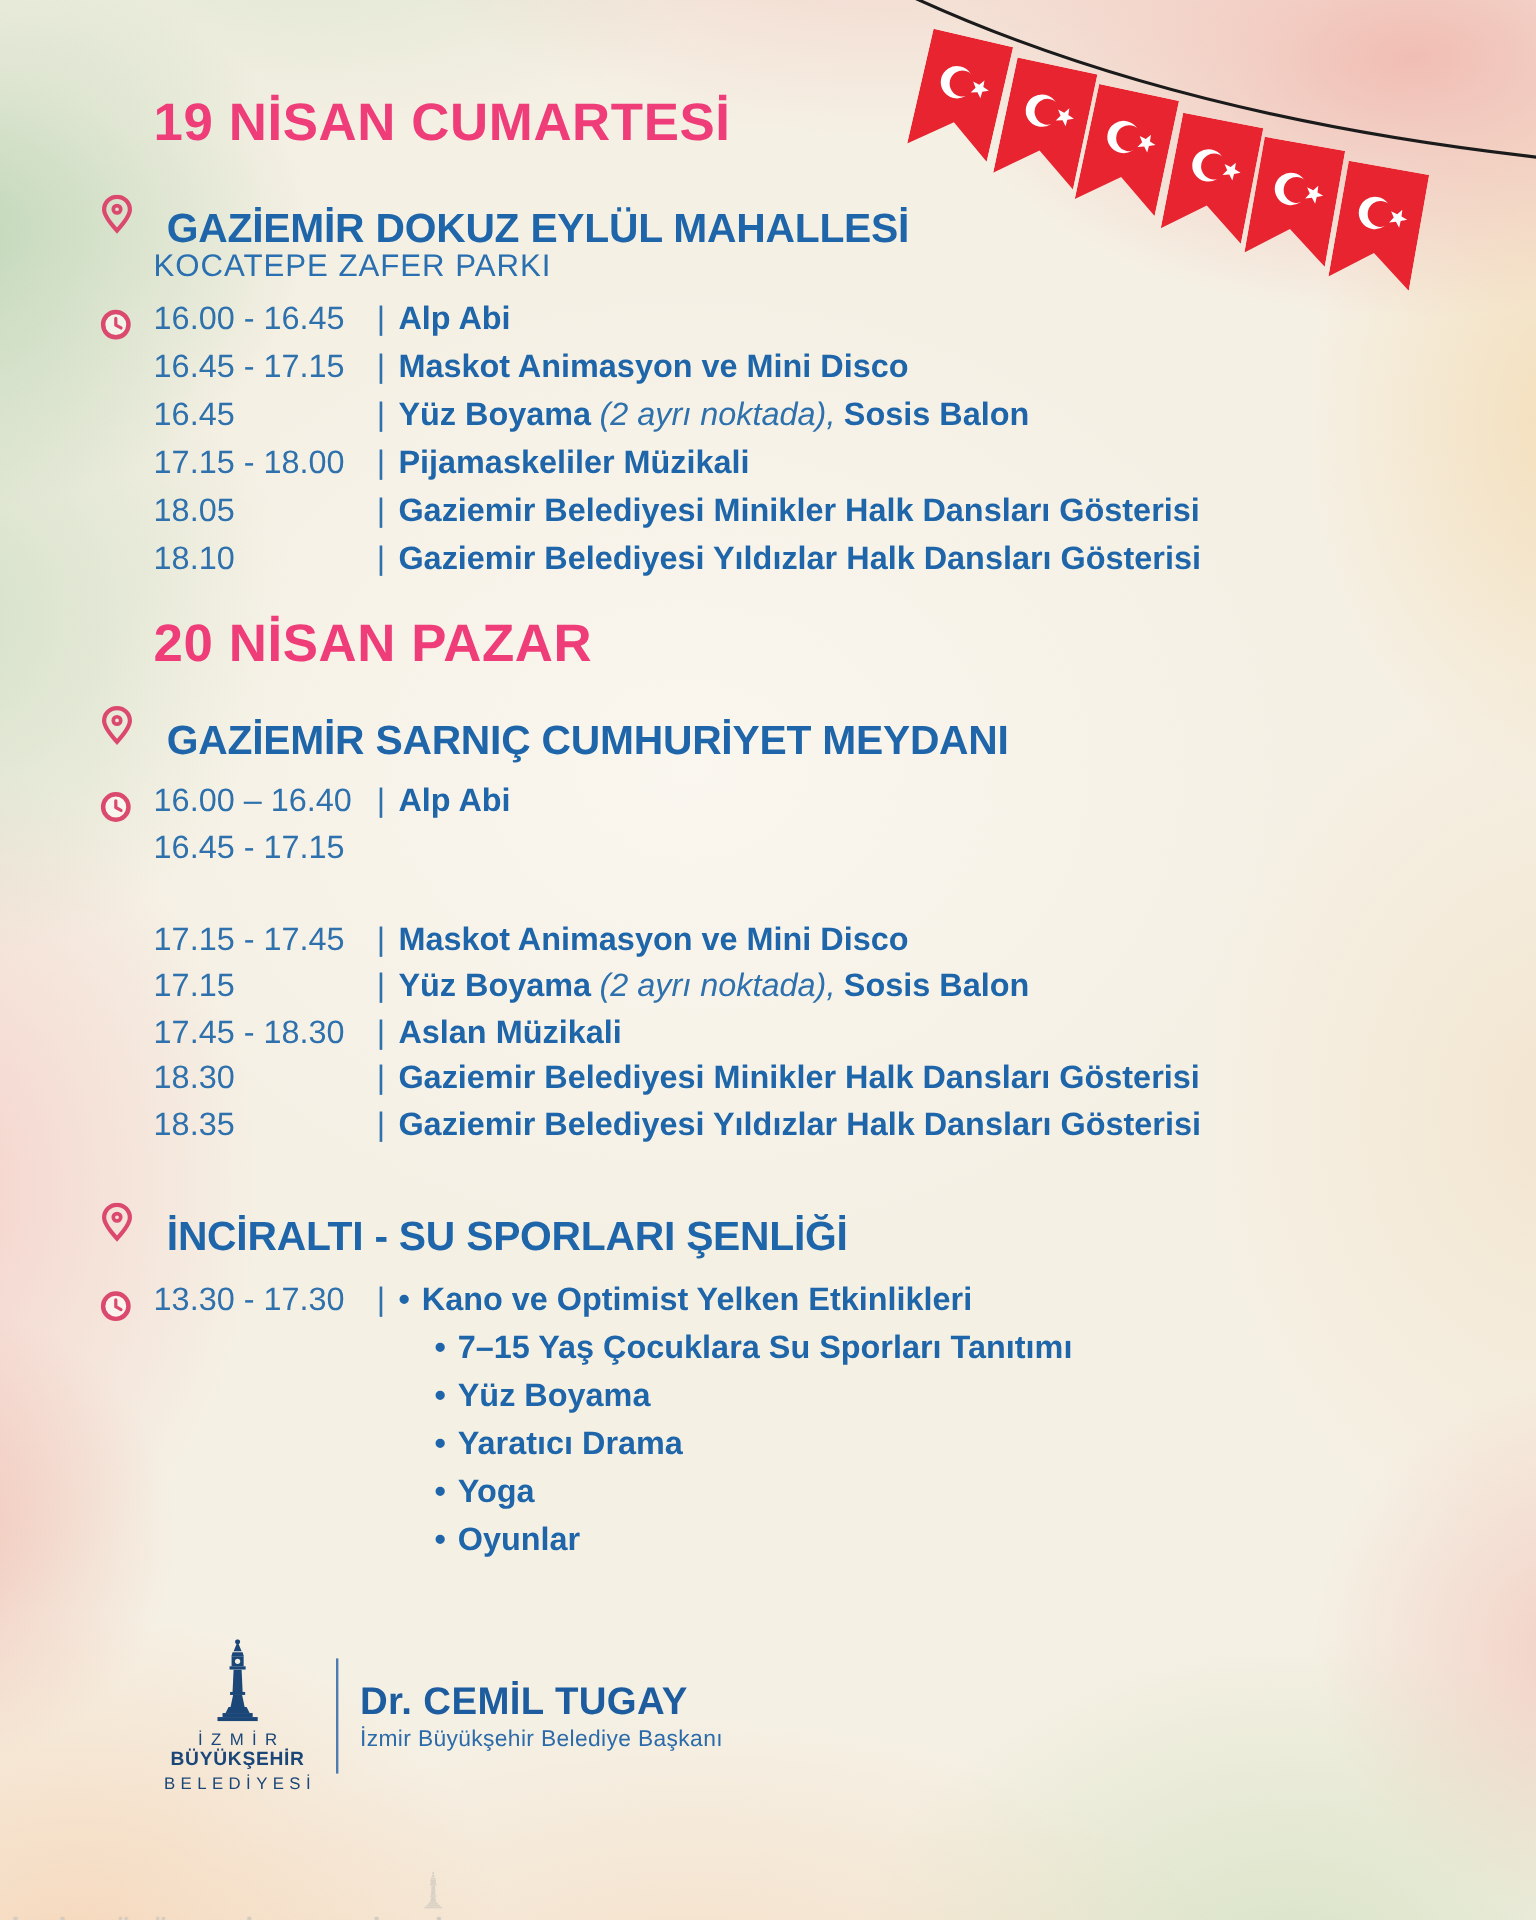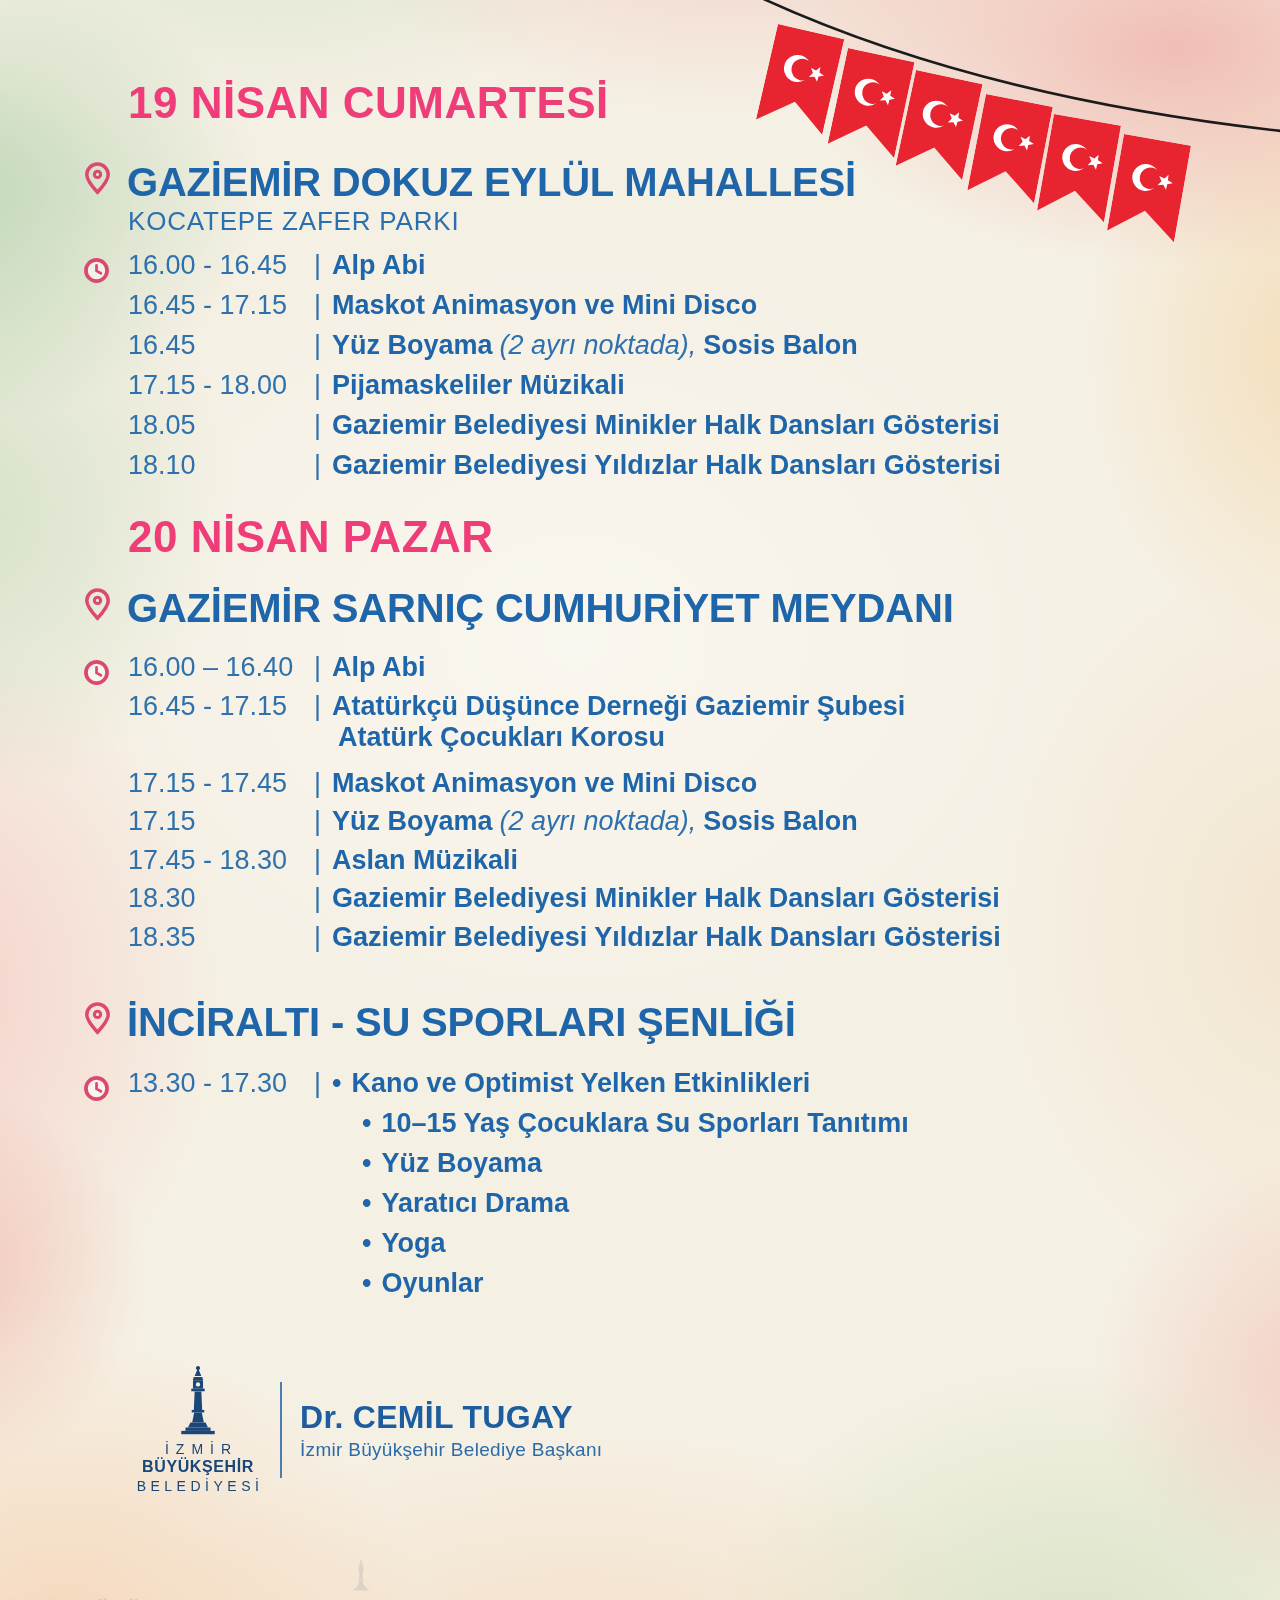--- a/index.html
+++ b/index.html
@@ -18,21 +18,21 @@
       radial-gradient(ellipse 300px 280px at -5% 80%, rgba(238,160,146,0.52), rgba(238,160,146,0) 70%),
       radial-gradient(ellipse 500px 400px at 5% 102%, rgba(246,198,158,0.58), rgba(246,198,158,0) 72%),
       radial-gradient(ellipse 640px 320px at 45% 104%, rgba(244,206,170,0.48), rgba(244,206,170,0) 72%),
       radial-gradient(ellipse 520px 420px at 84% 104%, rgba(192,218,174,0.58), rgba(192,218,174,0) 72%),
       radial-gradient(ellipse 320px 320px at 103% 86%, rgba(240,176,166,0.5), rgba(240,176,166,0) 70%),
       radial-gradient(ellipse 420px 520px at 102% 58%, rgba(240,219,188,0.5), rgba(240,219,188,0) 72%),
       #f5f0e4;}
   .abs{position:absolute;}
   .day-title{left:128px;color:#EE3D78;font-size:44px;font-weight:bold;letter-spacing:0.5px;white-space:nowrap;}
   .loc-head{left:84px;display:flex;align-items:flex-start;gap:16px;}
-  .loc-head h2{margin:0;color:#1E66A9;font-size:40px;font-weight:bold;letter-spacing:-0.2px;white-space:nowrap;}
+  .loc-head h2{margin:12px;color:#1E66A9;font-size:34px;font-weight:bold;letter-spacing:-0.2px;white-space:nowrap;}
   .pin{width:27px;height:33px;margin-top:2px;}
   .venue{left:128px;color:#2A70B0;font-size:26px;letter-spacing:0.8px;white-space:nowrap;}
   .events{left:128px;}
   .clock{position:absolute;left:-46px;top:6px;width:29px;height:29px;}
   .row{display:flex;align-items:flex-start;}
   .events .row{height:40px;}
   .events.tight .row{height:38.5px;}
   .events.su .row{height:40px;}
   .time{flex:none;width:186px;color:#2E71AD;font-size:27px;white-space:nowrap;}
   .content{color:#1E66A9;font-size:27px;font-weight:bold;white-space:nowrap;}
@@ -159,24 +159,20 @@
     <svg class="clock" viewBox="0 0 28 28">
       <circle cx="14" cy="14" r="10.2" fill="rgba(255,252,250,0.6)" stroke="#DB4A6E" stroke-width="3.6"></circle>
       <path d="M14 14.4V9.0M14 14.4l4.2 2.3" fill="none" stroke="#DB4A6E" stroke-width="2.6" stroke-linecap="round"></path>
     </svg>
     <div class="row">
       <span class="time">16.00 – 16.40</span>
       <span class="content"><span class="pipe">|</span><b>Alp Abi</b></span>
     </div>
     <div class="row" style="height:77px;">
       <span class="time">16.45 - 17.15</span>
-      <span class="content">
-        <div><span class="pipe">|</span><b>Atatürkçü Düşünce Derneği Gaziemir Şubesi</b></div>
-        <div class="line2"><b>Atatürk Çocukları Korosu</b></div>
-      </span>
     </div>
     <div class="row">
       <span class="time">17.15 - 17.45</span>
       <span class="content"><span class="pipe">|</span><b>Maskot Animasyon ve Mini Disco</b></span>
     </div>
     <div class="row">
       <span class="time">17.15</span>
       <span class="content"><span class="pipe">|</span><b>Yüz Boyama</b><span class="t-italic">(2 ayrı noktada),</span><b>Sosis Balon</b></span>
     </div>
     <div class="row">
@@ -204,21 +200,21 @@
   <div class="abs events su" style="top:1068px;">
     <svg class="clock" viewBox="0 0 28 28">
       <circle cx="14" cy="14" r="10.2" fill="rgba(255,252,250,0.6)" stroke="#DB4A6E" stroke-width="3.6"></circle>
       <path d="M14 14.4V9.0M14 14.4l4.2 2.3" fill="none" stroke="#DB4A6E" stroke-width="2.6" stroke-linecap="round"></path>
     </svg>
     <div class="row">
       <span class="time">13.30 - 17.30</span>
       <span class="content"><span class="pipe">|</span><span class="bullet">•</span><b>Kano ve Optimist Yelken Etkinlikleri</b></span>
     </div>
     <div class="row">
-      <span class="content pad-bullet"><span class="bullet">•</span><b>10–15 Yaş Çocuklara Su Sporları Tanıtımı</b></span>
+      <span class="content pad-bullet"><span class="bullet">•</span><b>7–15 Yaş Çocuklara Su Sporları Tanıtımı</b></span>
     </div>
     <div class="row">
       <span class="content pad-bullet"><span class="bullet">•</span><b>Yüz Boyama</b></span>
     </div>
     <div class="row">
       <span class="content pad-bullet"><span class="bullet">•</span><b>Yaratıcı Drama</b></span>
     </div>
     <div class="row">
       <span class="content pad-bullet"><span class="bullet">•</span><b>Yoga</b></span>
     </div>

